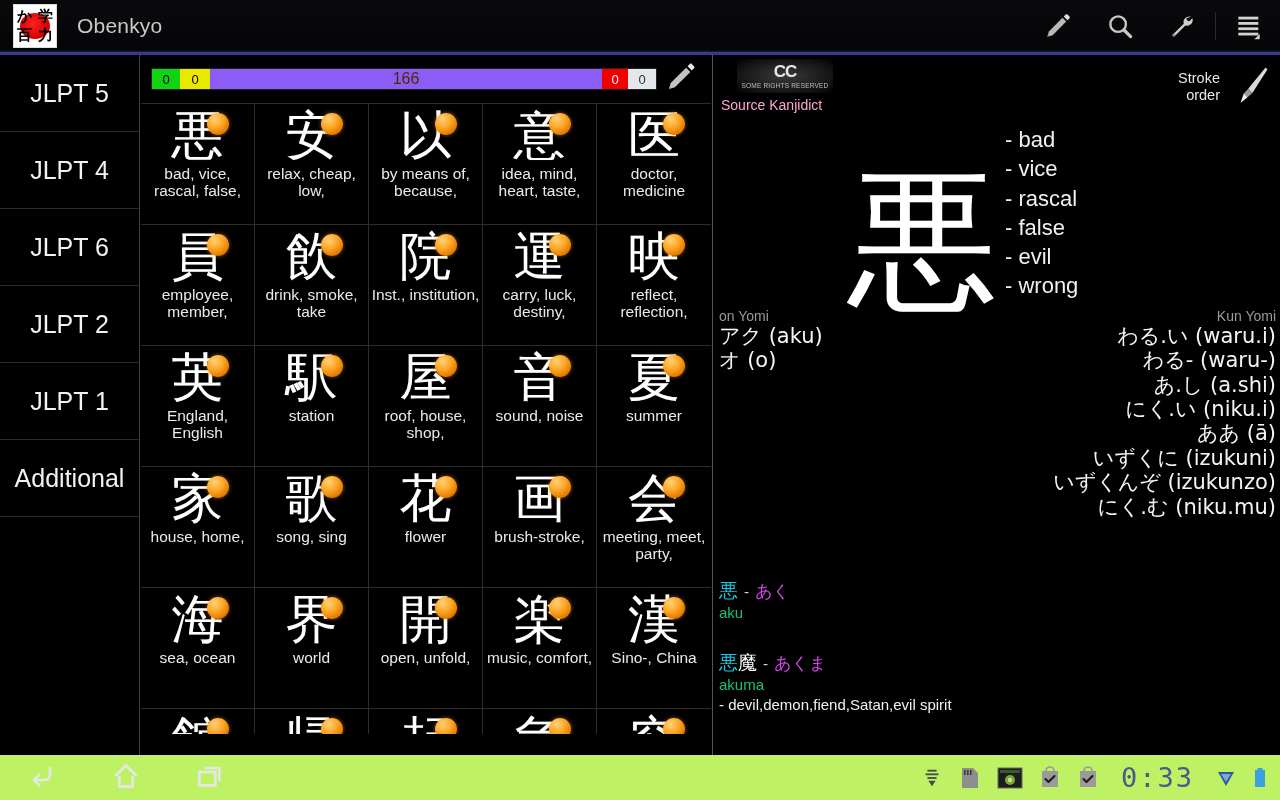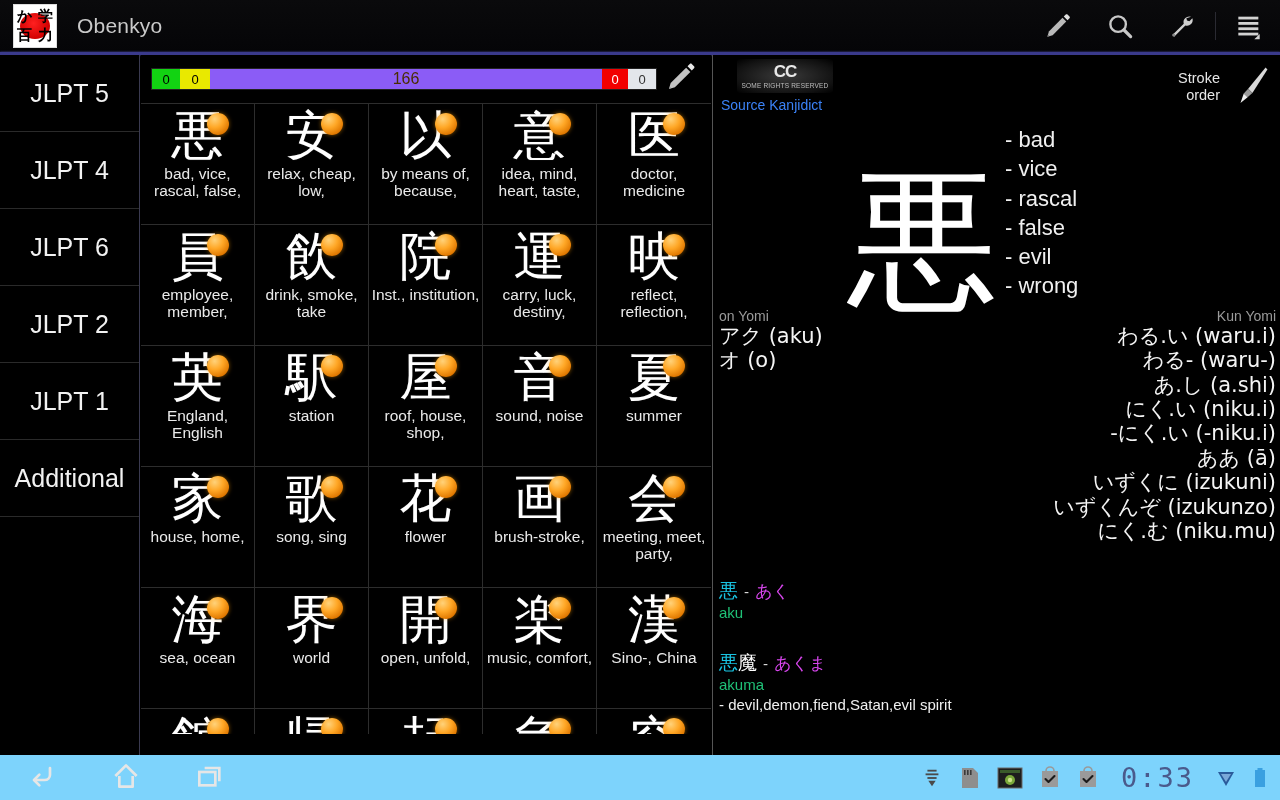--- a/index.html
+++ b/index.html
@@ -126,21 +126,21 @@
   }
   .cc-badge-wrap { position: absolute; left: 6px; top: 4px; width: 180px; }
   .cc-badge {
     width: 96px; height: 34px; margin-left: 18px;
     display: flex; flex-direction: column; align-items: center; justify-content: center;
     background: radial-gradient(ellipse at center, #3a3a3a 0%, #111 75%, #000 100%);
     border-radius: 3px;
   }
   .cc-mark { color: #e8e8e8; font-size: 17px; font-weight: bold; line-height: 1; letter-spacing: -1px; }
   .cc-sub { color: #bdbdbd; font-size: 6.5px; letter-spacing: 0.2px; margin-top: 2px; }
-  .cc-source { color: #3b82f6; font-size: 14px; margin-top: 4px; margin-left: 2px; }
+  .cc-source { color: #f9a8d4; font-size: 14px; margin-top: 4px; margin-left: 2px; }
 
   .stroke-order {
     position: absolute; right: 8px; top: 8px; display: flex; align-items: center;
     cursor: pointer;
   }
   .stroke-label { color: #e6e6e6; font-size: 14.5px; text-align: right; line-height: 1.15; }
 
   .big-kanji {
     position: absolute; left: 0; top: 110px; width: 420px;
     text-align: center;
@@ -173,21 +173,21 @@
   .v-kanji-hl { color: #19c2e0; }
   .v-kanji-plain { color: #ffffff; }
   .v-dash { color: #d8d8d8; font-size: 14px; }
   .v-kana { color: #d946ef; font-size: 17px; }
   .vocab-romaji { color: #1fc177; font-size: 15px; line-height: 1.35; }
   .vocab-def { color: #f0f0f0; font-size: 15px; line-height: 1.35; }
 
   
   .sysbar {
     position: absolute; left: 0; bottom: 0; width: 1280px; height: 45px;
-    background: #7dd3fc; display: flex; align-items: center;
+    background: #bef264; display: flex; align-items: center;
   }
   .nav-icons { display: flex; align-items: center; padding-left: 22px; gap: 44px; }
   .nav-btn { width: 40px; height: 40px; display: flex; align-items: center; justify-content: center; cursor: pointer; }
   .status-icons { margin-left: auto; display: flex; align-items: center; gap: 16px; padding-right: 12px; }
   .sicon { display: flex; align-items: center; justify-content: center; }
   .clock {
     color: #4a5a8c; font-size: 27px; letter-spacing: 2px;
     font-family: "DejaVu Sans Mono", monospace; margin: 0 6px;
   }
 </style>
@@ -486,21 +486,20 @@
       <div class="yomi-line-left">アク (aku)</div>
       <div class="yomi-line-left">オ (o)</div>
     </div>
 
     <div class="kunyomi">
       <div class="yomi-head-r">Kun Yomi</div>
       <div class="yomi-line-right">わる.い (waru.i)</div>
       <div class="yomi-line-right">わる- (waru-)</div>
       <div class="yomi-line-right">あ.し (a.shi)</div>
       <div class="yomi-line-right">にく.い (niku.i)</div>
-      <div class="yomi-line-right">-にく.い (-niku.i)</div>
       <div class="yomi-line-right">ああ (ā)</div>
       <div class="yomi-line-right">いずくに (izukuni)</div>
       <div class="yomi-line-right">いずくんぞ (izukunzo)</div>
       <div class="yomi-line-right">にく.む (niku.mu)</div>
     </div>
 
     <div class="vocab">
       <div class="vocab-entry">
         <div class="vocab-head">
           <span class="v-kanji-hl">悪</span><span class="v-kanji-plain"></span>

